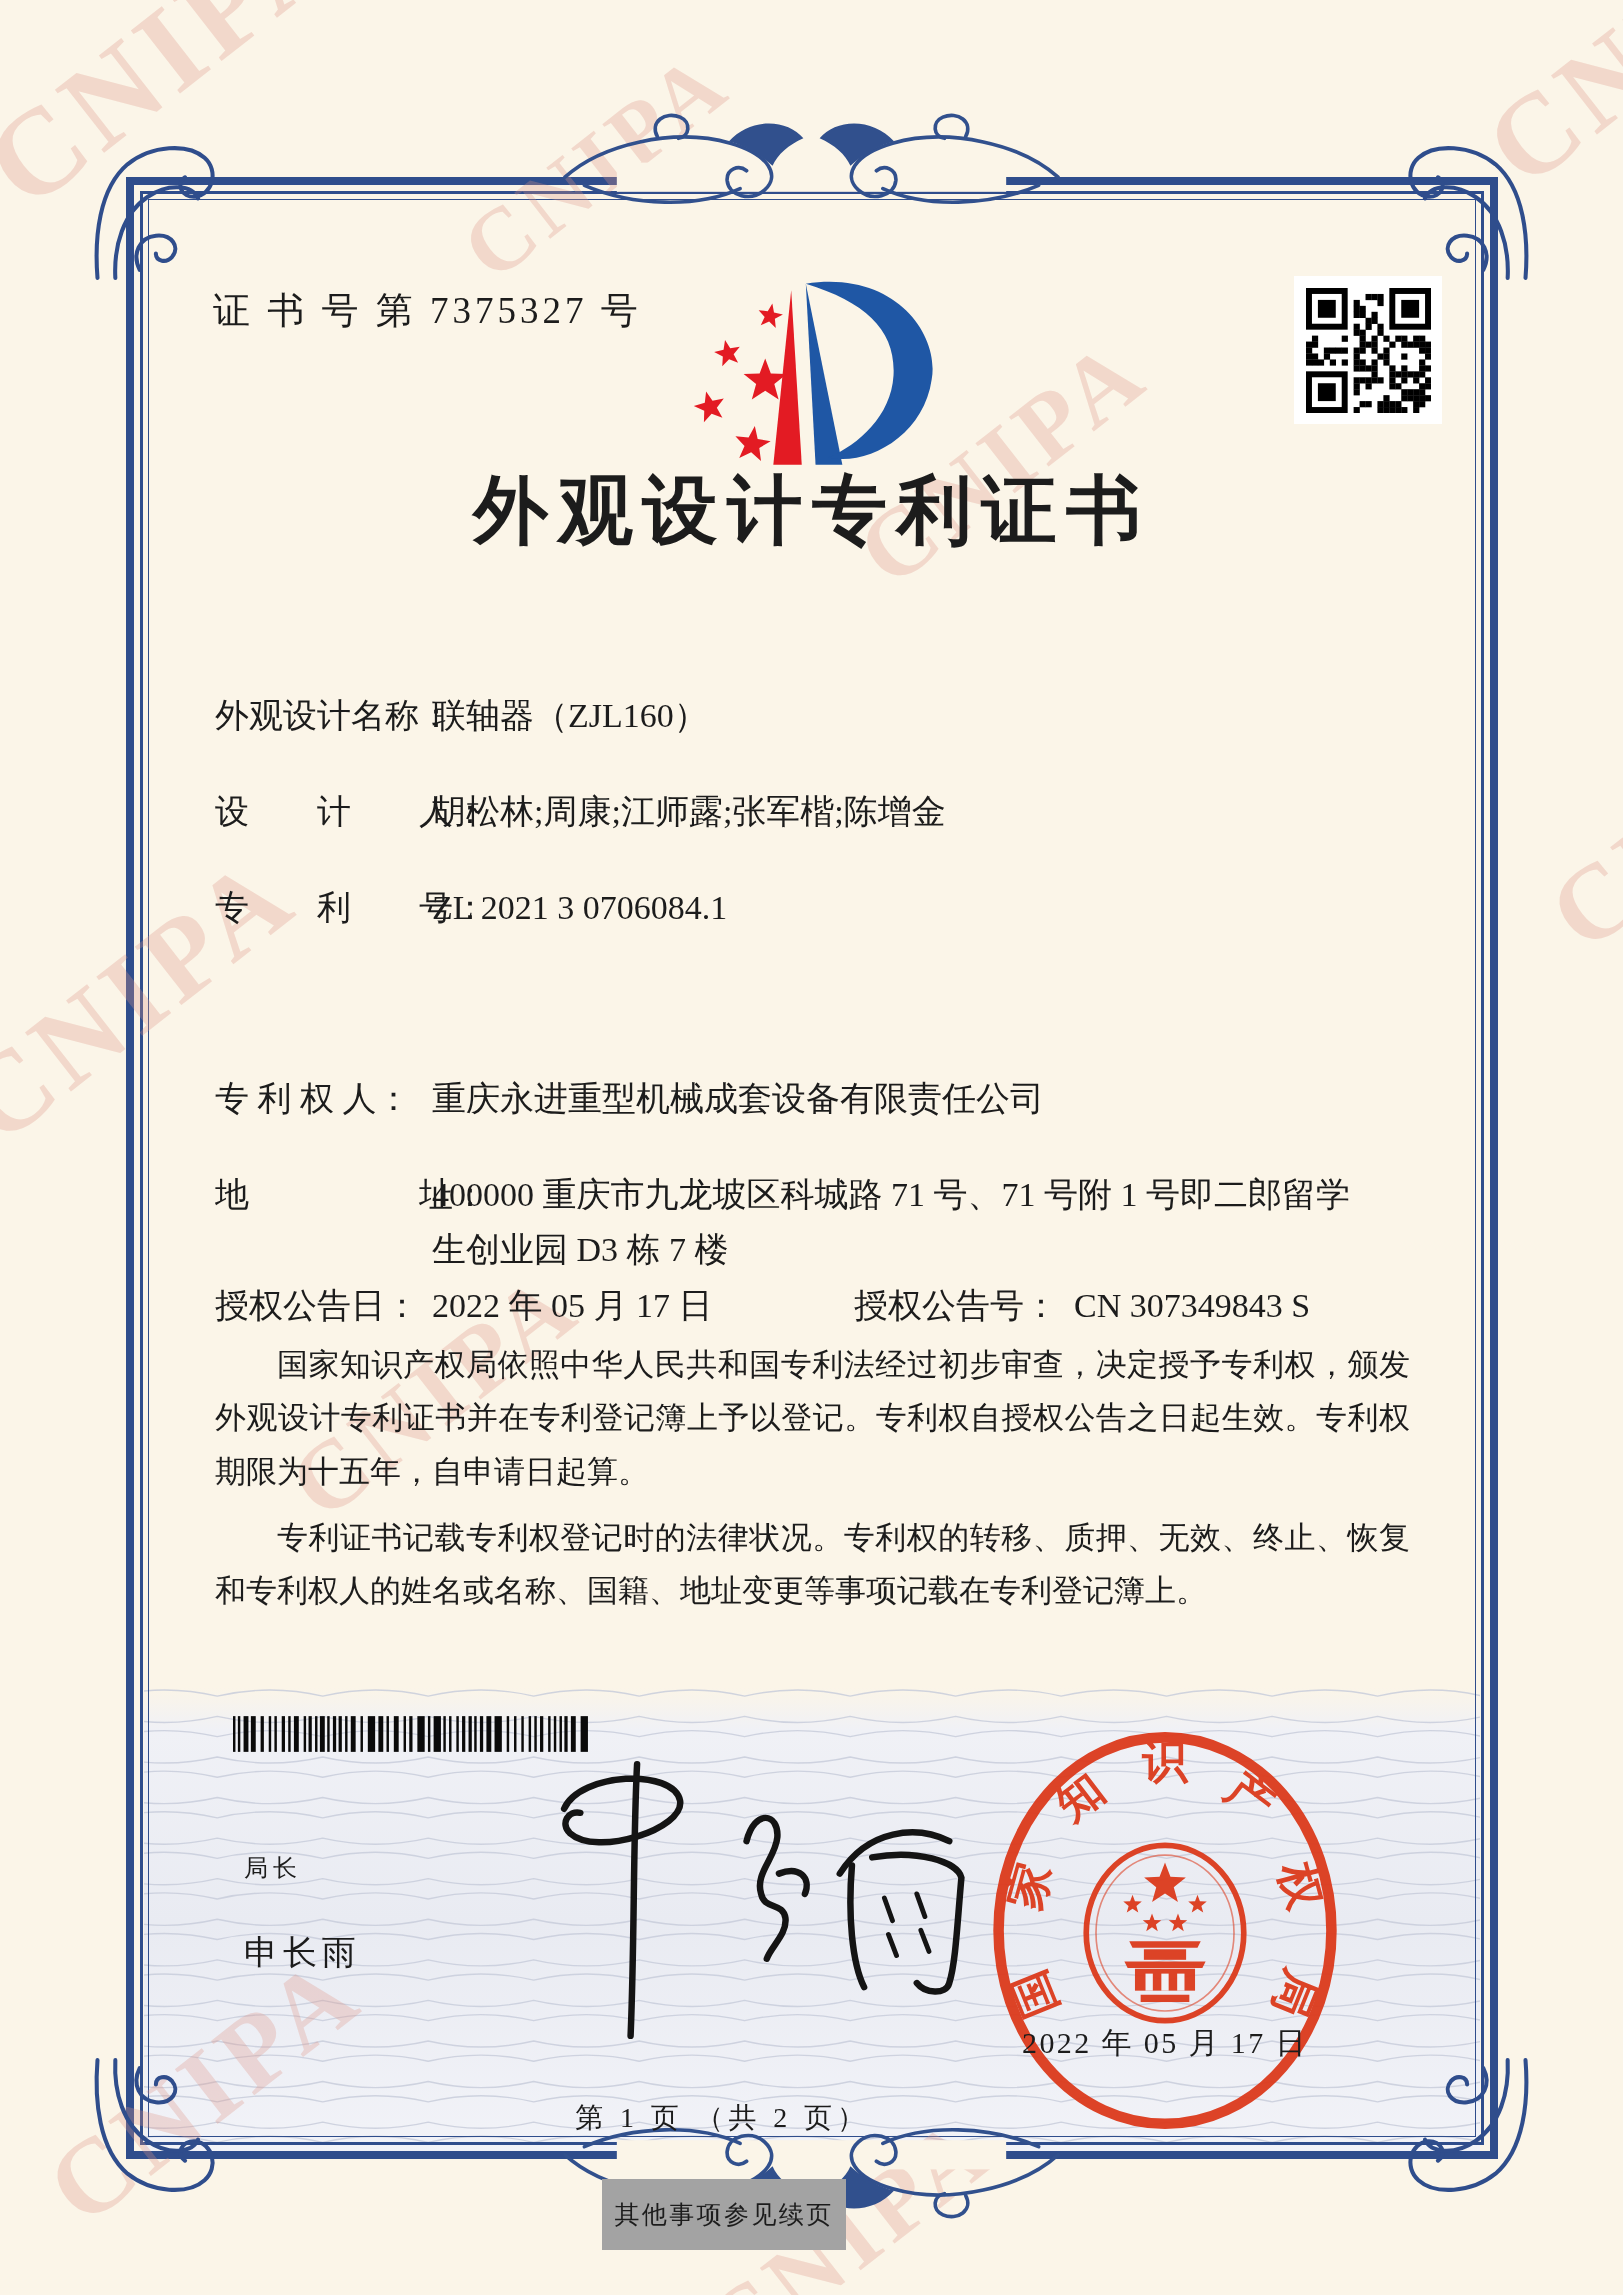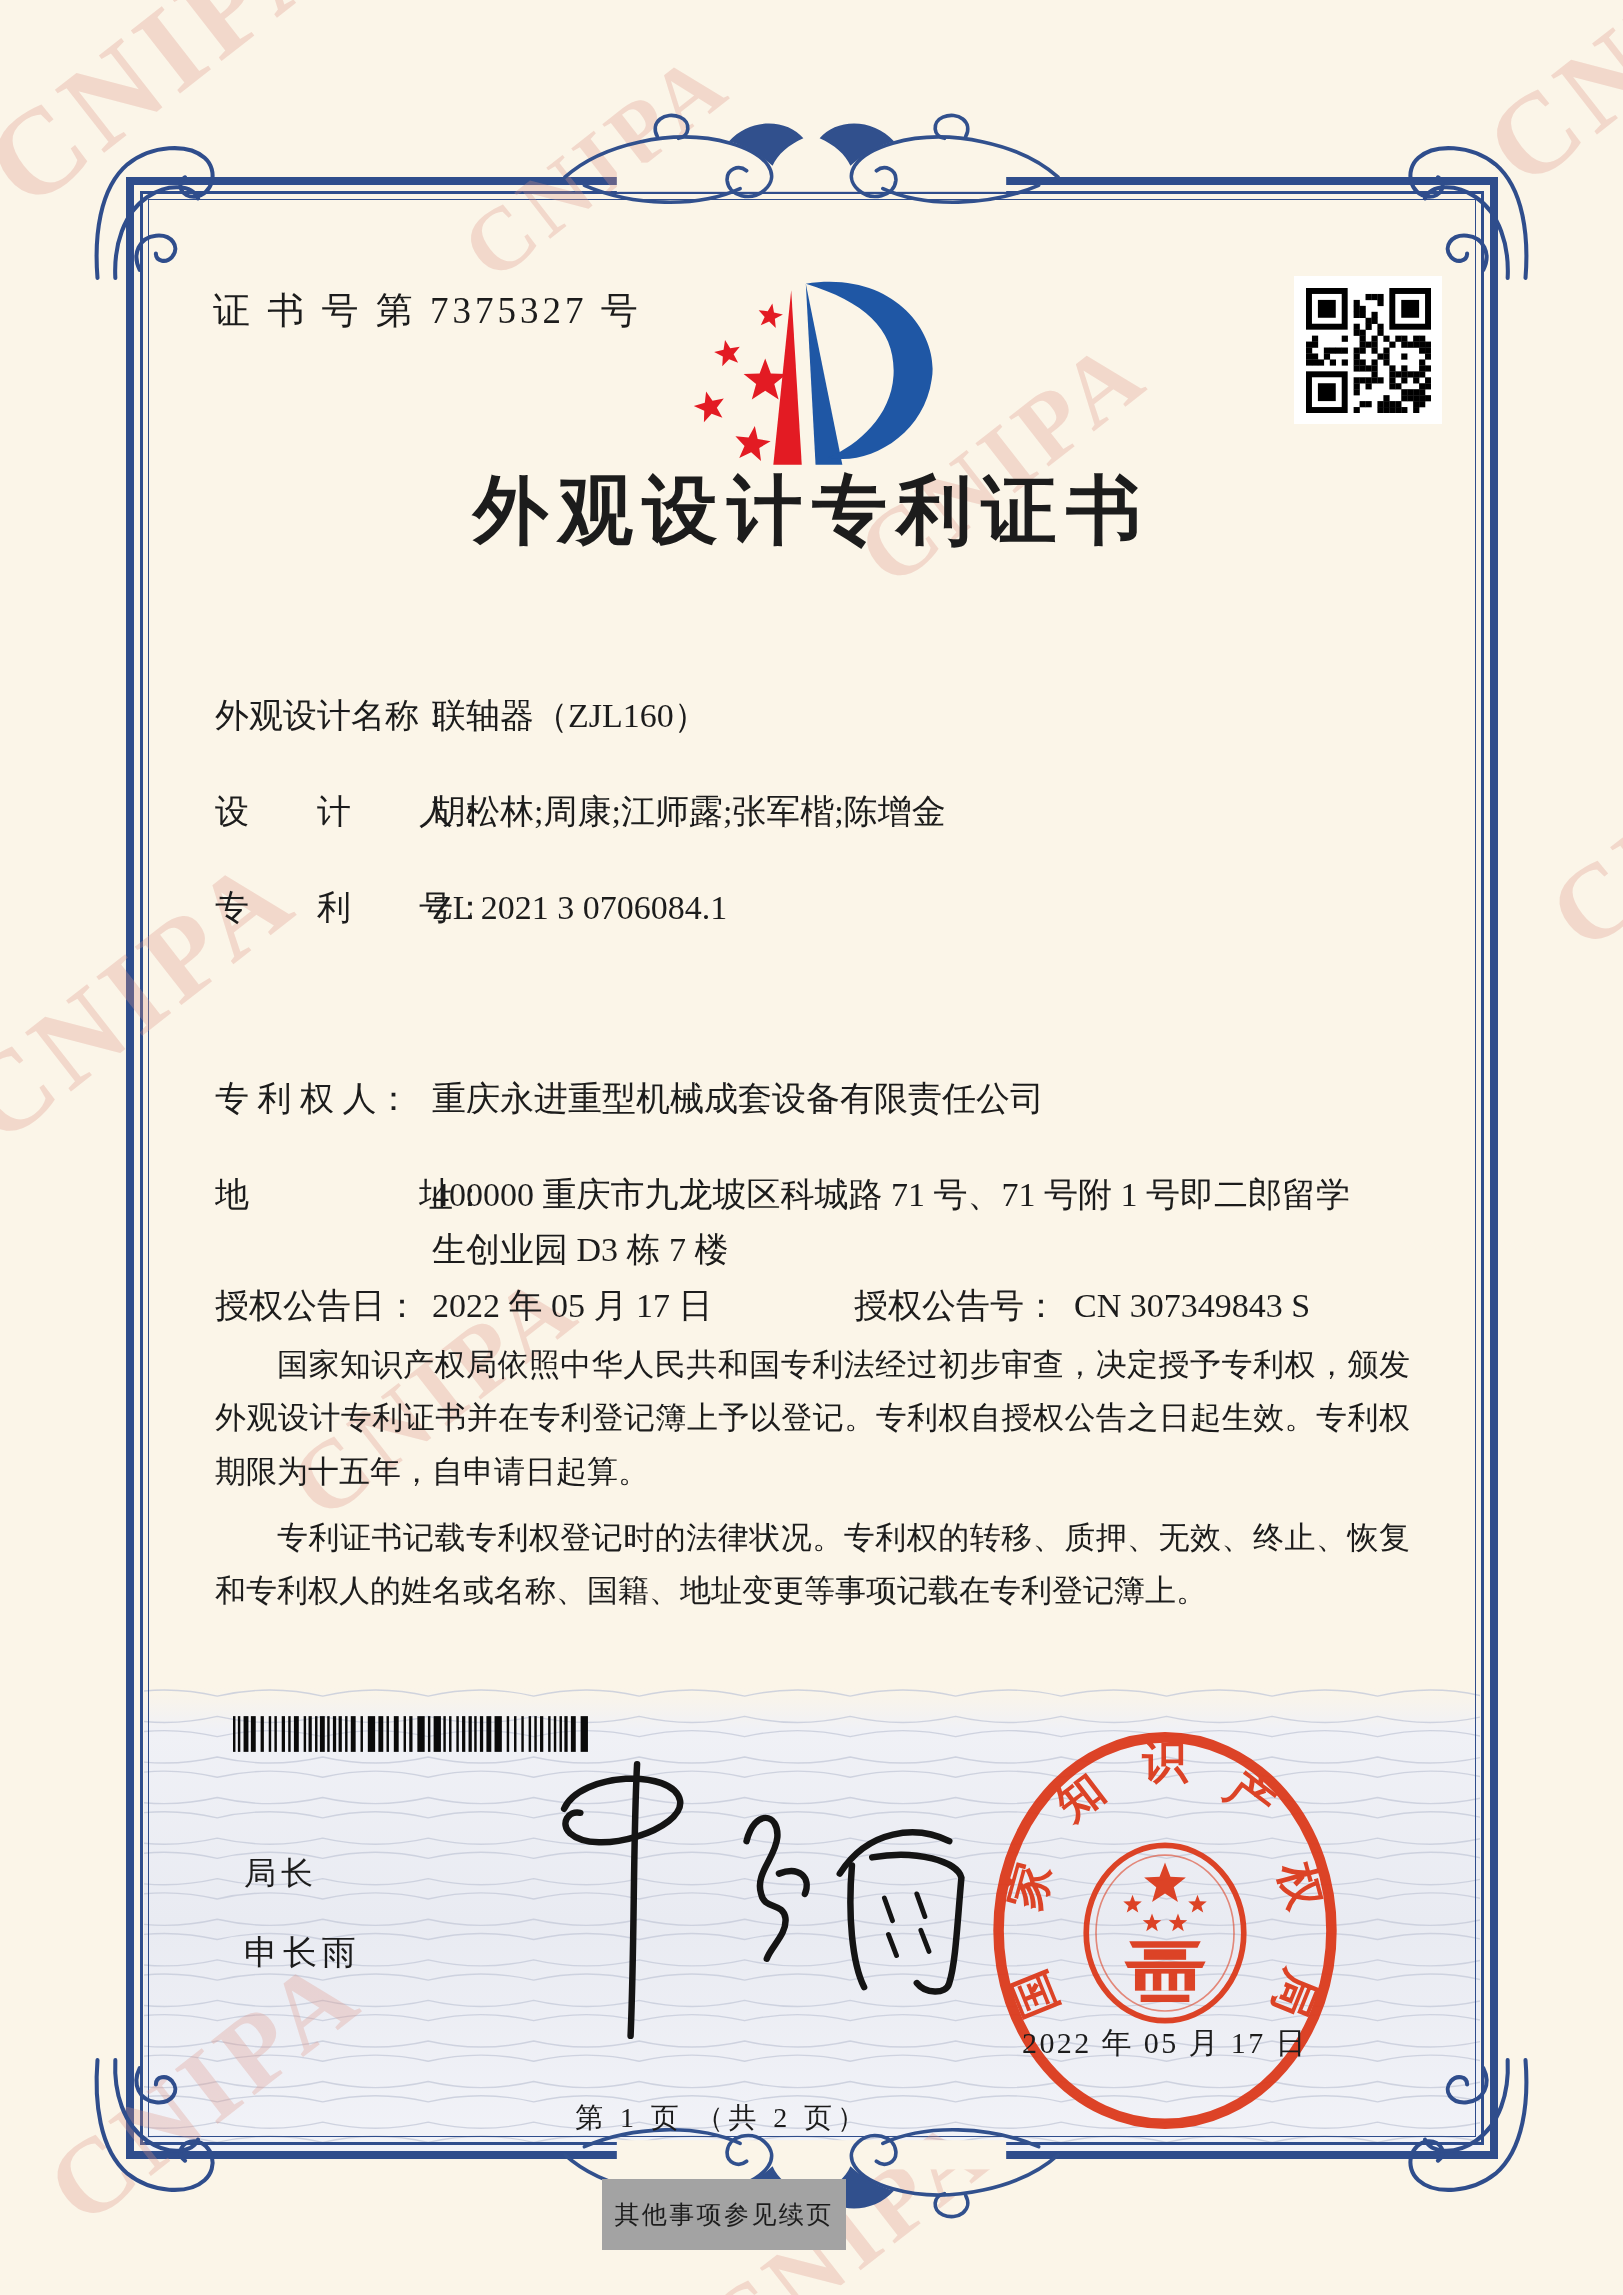--- a/index.html
+++ b/index.html
@@ -32,21 +32,21 @@
   .field.addr .value{width:946px;}
   .field.grant2{left:854px;}
   .body-text{position:absolute;z-index:4;left:215px;top:1338px;width:1195px;
     font-size:31px;line-height:1.72;text-align:justify;}
   .body-text p{margin:0 0 13px 0;text-indent:2em;}
   
   .waveband{position:absolute;z-index:1;left:144px;top:1688px;width:1336px;height:469px;
     background:linear-gradient(180deg,#fbf5e8 0%,#f0f1f6 9%,#e9ebf2 50%,#f2f3f8 100%);}
   .waves{position:absolute;z-index:1;left:144px;top:1688px;}
   .barcode{position:absolute;z-index:4;left:233px;top:1716px;}
-  .sig-title{position:absolute;z-index:4;left:244px;top:1852px;font-size:32px;letter-spacing:4.9px;}
+  .sig-title{position:absolute;z-index:4;left:244px;top:1852px;font-size:24px;letter-spacing:4.9px;}
   .sig-name{position:absolute;z-index:4;left:244px;top:1930px;font-size:34px;letter-spacing:4.9px;}
   .signature{position:absolute;z-index:5;left:430px;top:1752px;}
   .seal{position:absolute;z-index:5;left:974px;top:1726px;opacity:.95;}
   .seal-date{position:absolute;z-index:6;left:974px;top:2023px;width:382px;text-align:center;
     font-size:30px;letter-spacing:2.4px;white-space:pre;}
   .page-num{position:absolute;z-index:4;left:0;top:2099px;width:1445px;text-align:center;
     font-size:28px;letter-spacing:4.9px;white-space:pre;}
   .cont-note{position:absolute;z-index:4;left:602px;top:2179px;width:244px;height:71px;background:#a3a3a3;
     text-align:center;font-size:25px;line-height:71px;letter-spacing:2.4px;}
 </style>

